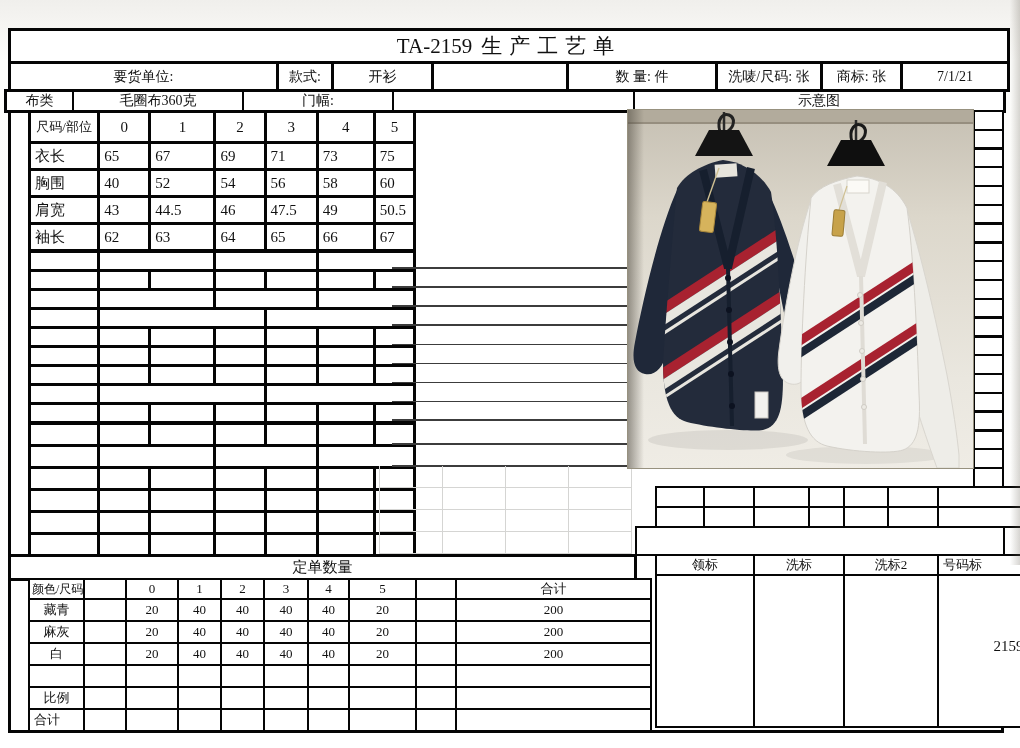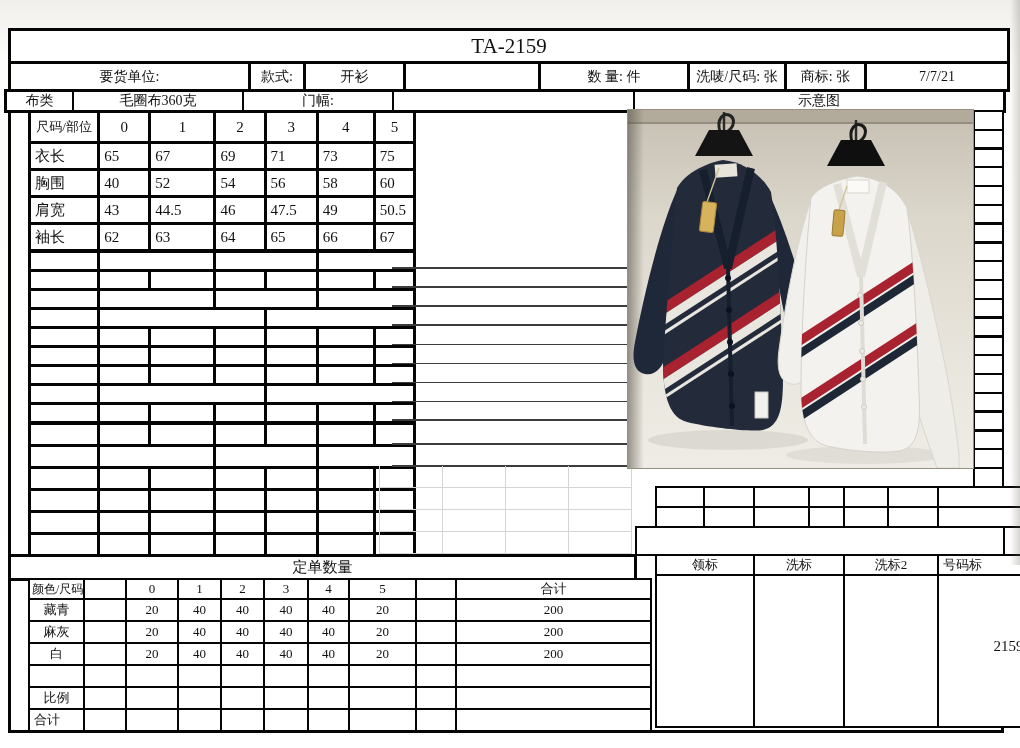--- a/index.html
+++ b/index.html
@@ -57,37 +57,38 @@
   .photo svg{display:block;}
 </style>
 </head>
 <body>
 
 <div class="page">
   <div class="frame abs"></div>
 
   <div class="titlerow abs">
     <span>TA-2159</span>
+    <span class="cn">生产工艺单</span>
   </div>
 
   <div class="flexrow hdr1 abs">
-    <div style="width:240px">要货单位:</div>
+    <div style="width:268px">要货单位:</div>
     <div style="width:55px">款式:</div>
     <div style="width:100px">开衫</div>
     <div style="width:135px"></div>
     <div style="width:149px">
       <span>数 量:</span>&nbsp;<span>件</span>
     </div>
-    <div style="width:97px">
+    <div style="width:105px">
       <span>洗唛/尺码:</span>&nbsp;<span>张</span>
     </div>
     <div style="width:80px">
       <span>商标:</span>&nbsp;<span>张</span>
     </div>
-    <div>7/7/21</div>
+    <div>7/1/21</div>
   </div>
 
   <div class="flexrow hdr2 abs">
     <div style="width:67px">布类</div>
     <div style="width:170px">毛圈布360克</div>
     <div style="width:150px">门幅:</div>
     <div style="width:241px"></div>
     <div>示意图</div>
   </div>
 

